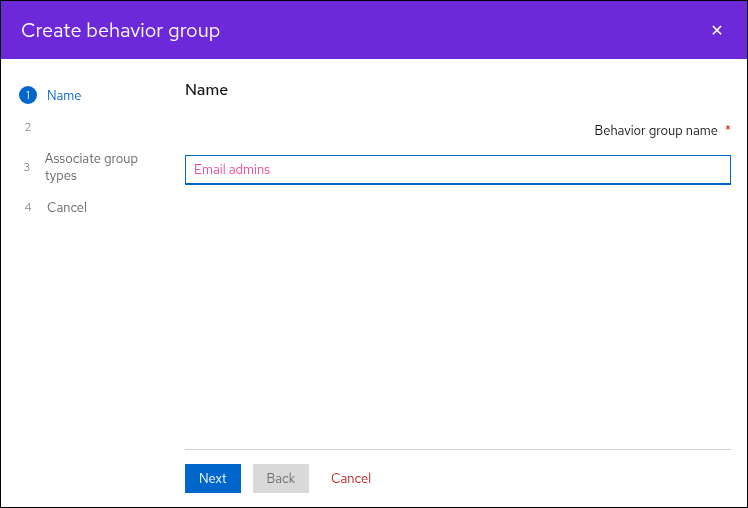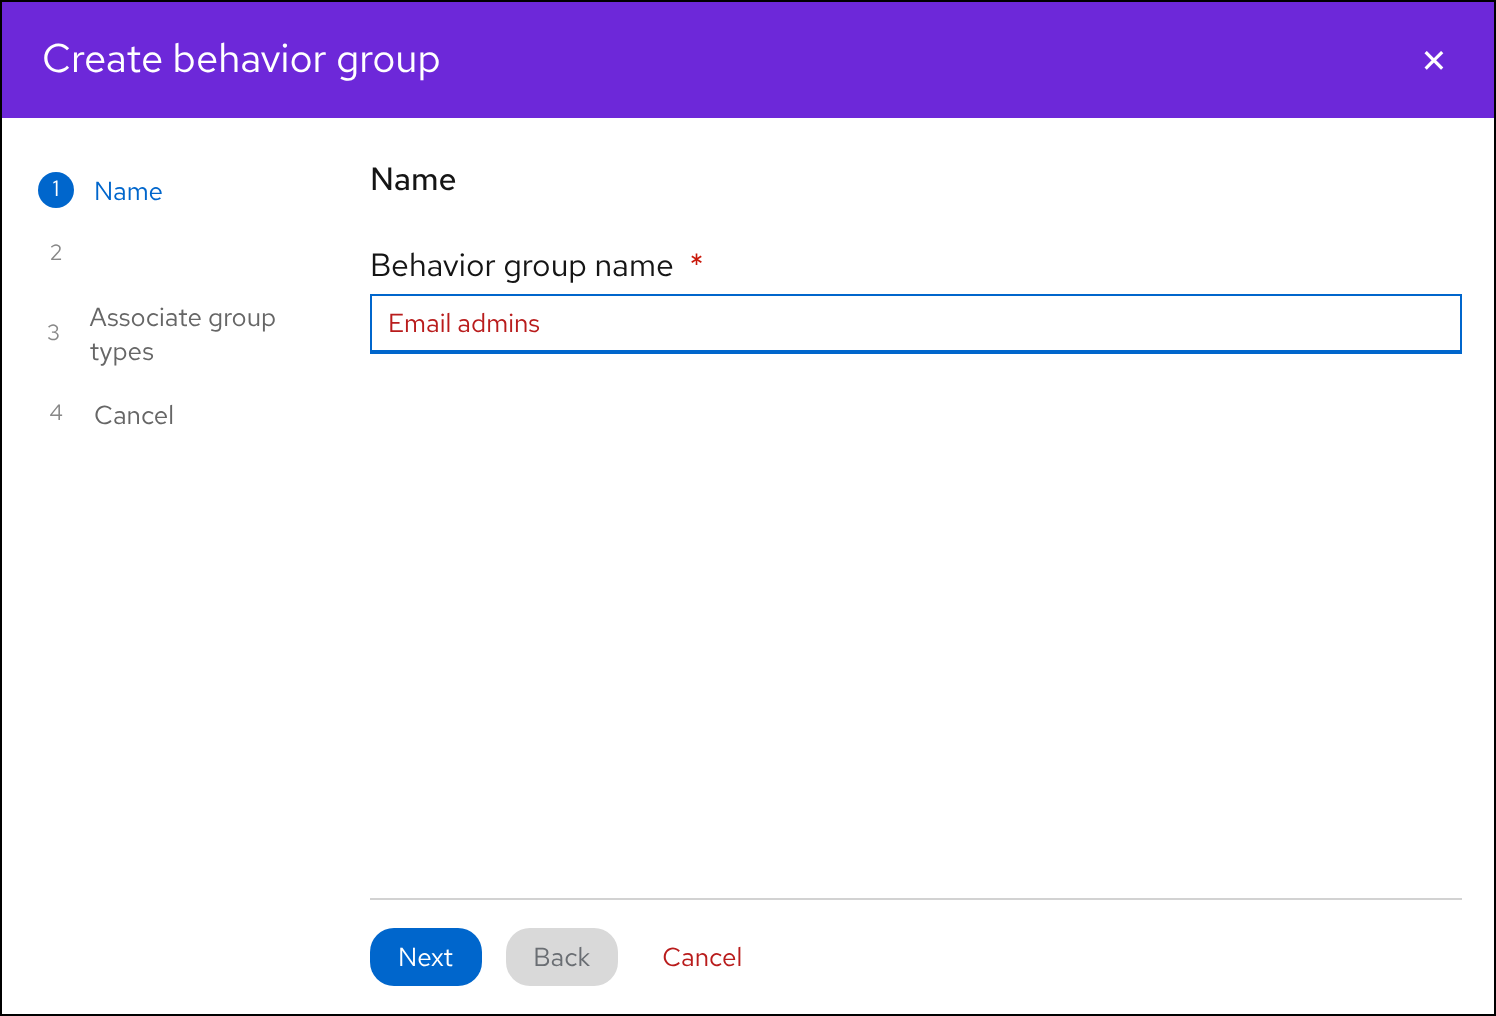--- a/index.html
+++ b/index.html
@@ -73,49 +73,50 @@
       padding: 20px 16px 0 16px;
       position: relative;
     }
     .main-title {
       font-size: 16px;
       font-weight: 500;
       color: #151515;
       margin-bottom: 22px;
     }
     .field-label {
-      font-size: 16px;
+      font-size: 13px;
       color: #151515;
-      margin-bottom: 4px;
+      margin-bottom: 16px;
+      text-align: right;
     }
     .req { color: #c9190b; margin-left: 4px; }
     .text-input {
       width: 100%;
       border: 1px solid #06c;
       border-bottom: 2px solid #06c;
       padding: 5px 8px;
       font-size: 13px;
-      color: #b91c1c;
+      color: #ec4899;
       outline: none;
       font-family: inherit;
     }
     .content-area {
       flex: 1;
     }
     .footer {
       border-top: 1px solid #d2d2d2;
       padding: 14px 0;
       display: flex;
       align-items: center;
       gap: 12px;
     }
     .btn {
       font-size: 13px;
       padding: 6px 14px;
-      border-radius: 12px;
+      border-radius: 0;
       cursor: pointer;
       border: none;
       font-family: inherit;
     }
     .btn-primary {
       background: #0066cc;
       color: #fff;
     }
     .btn-secondary {
       background: #d9d9d9;

